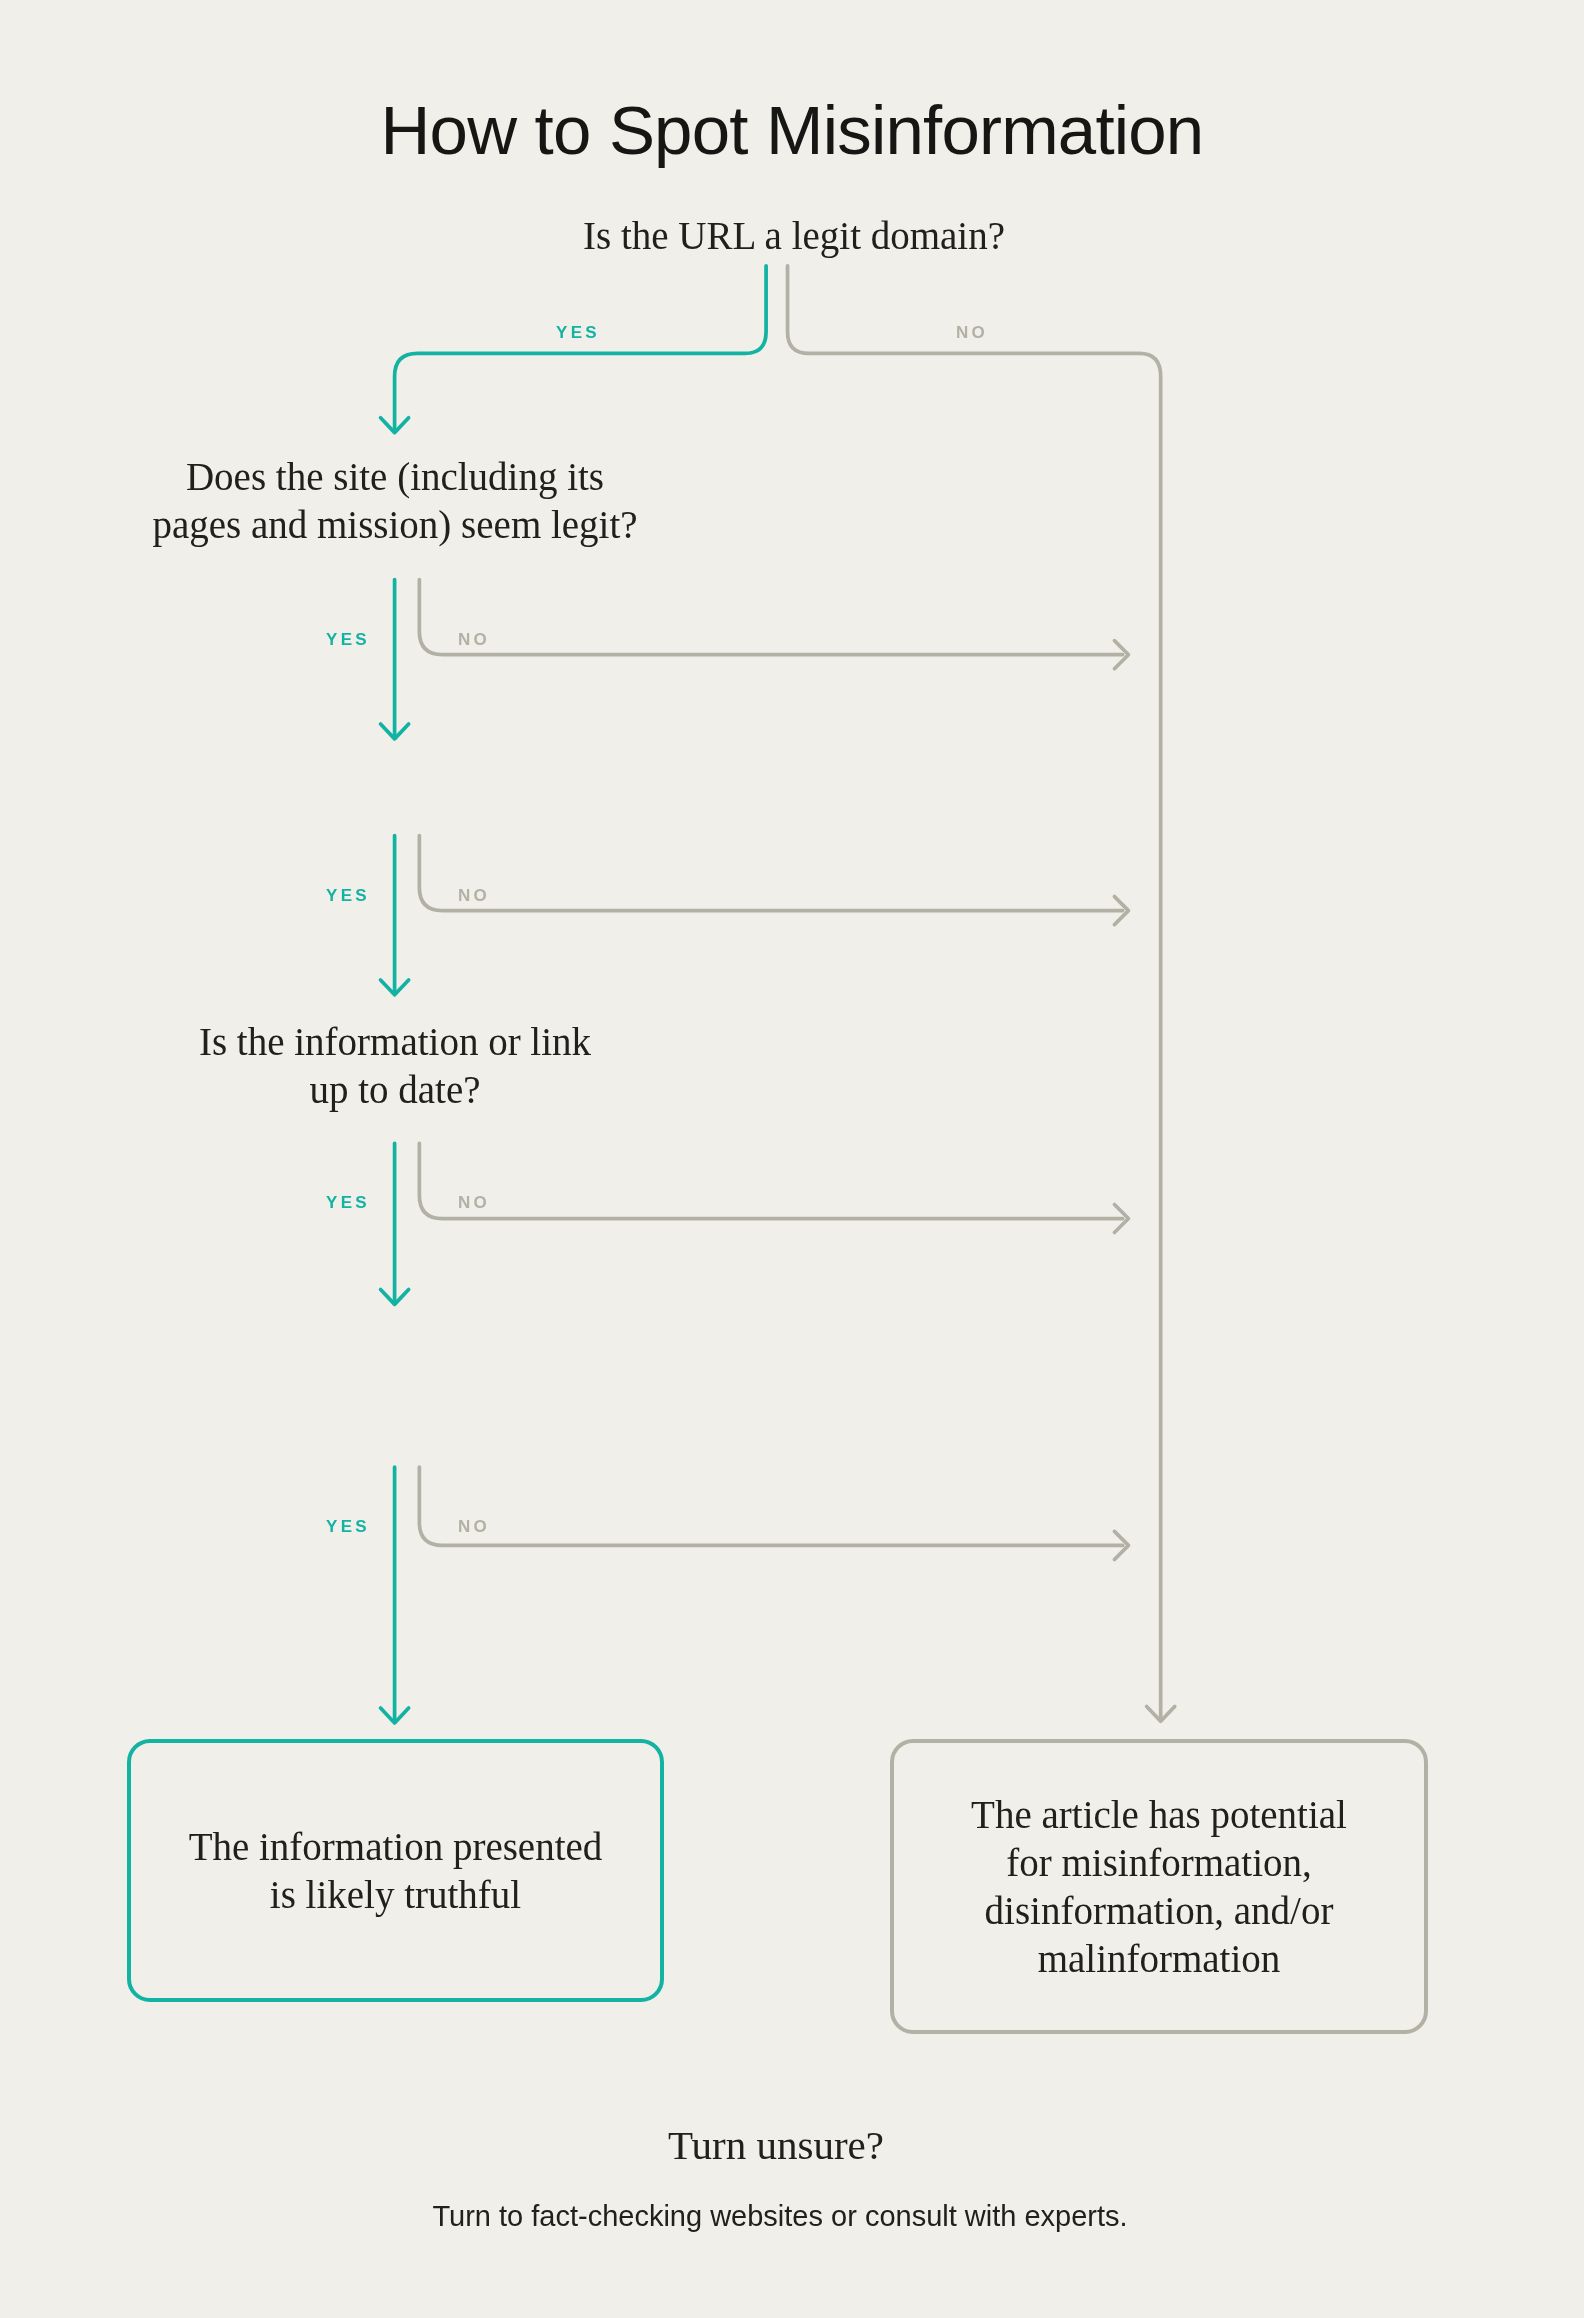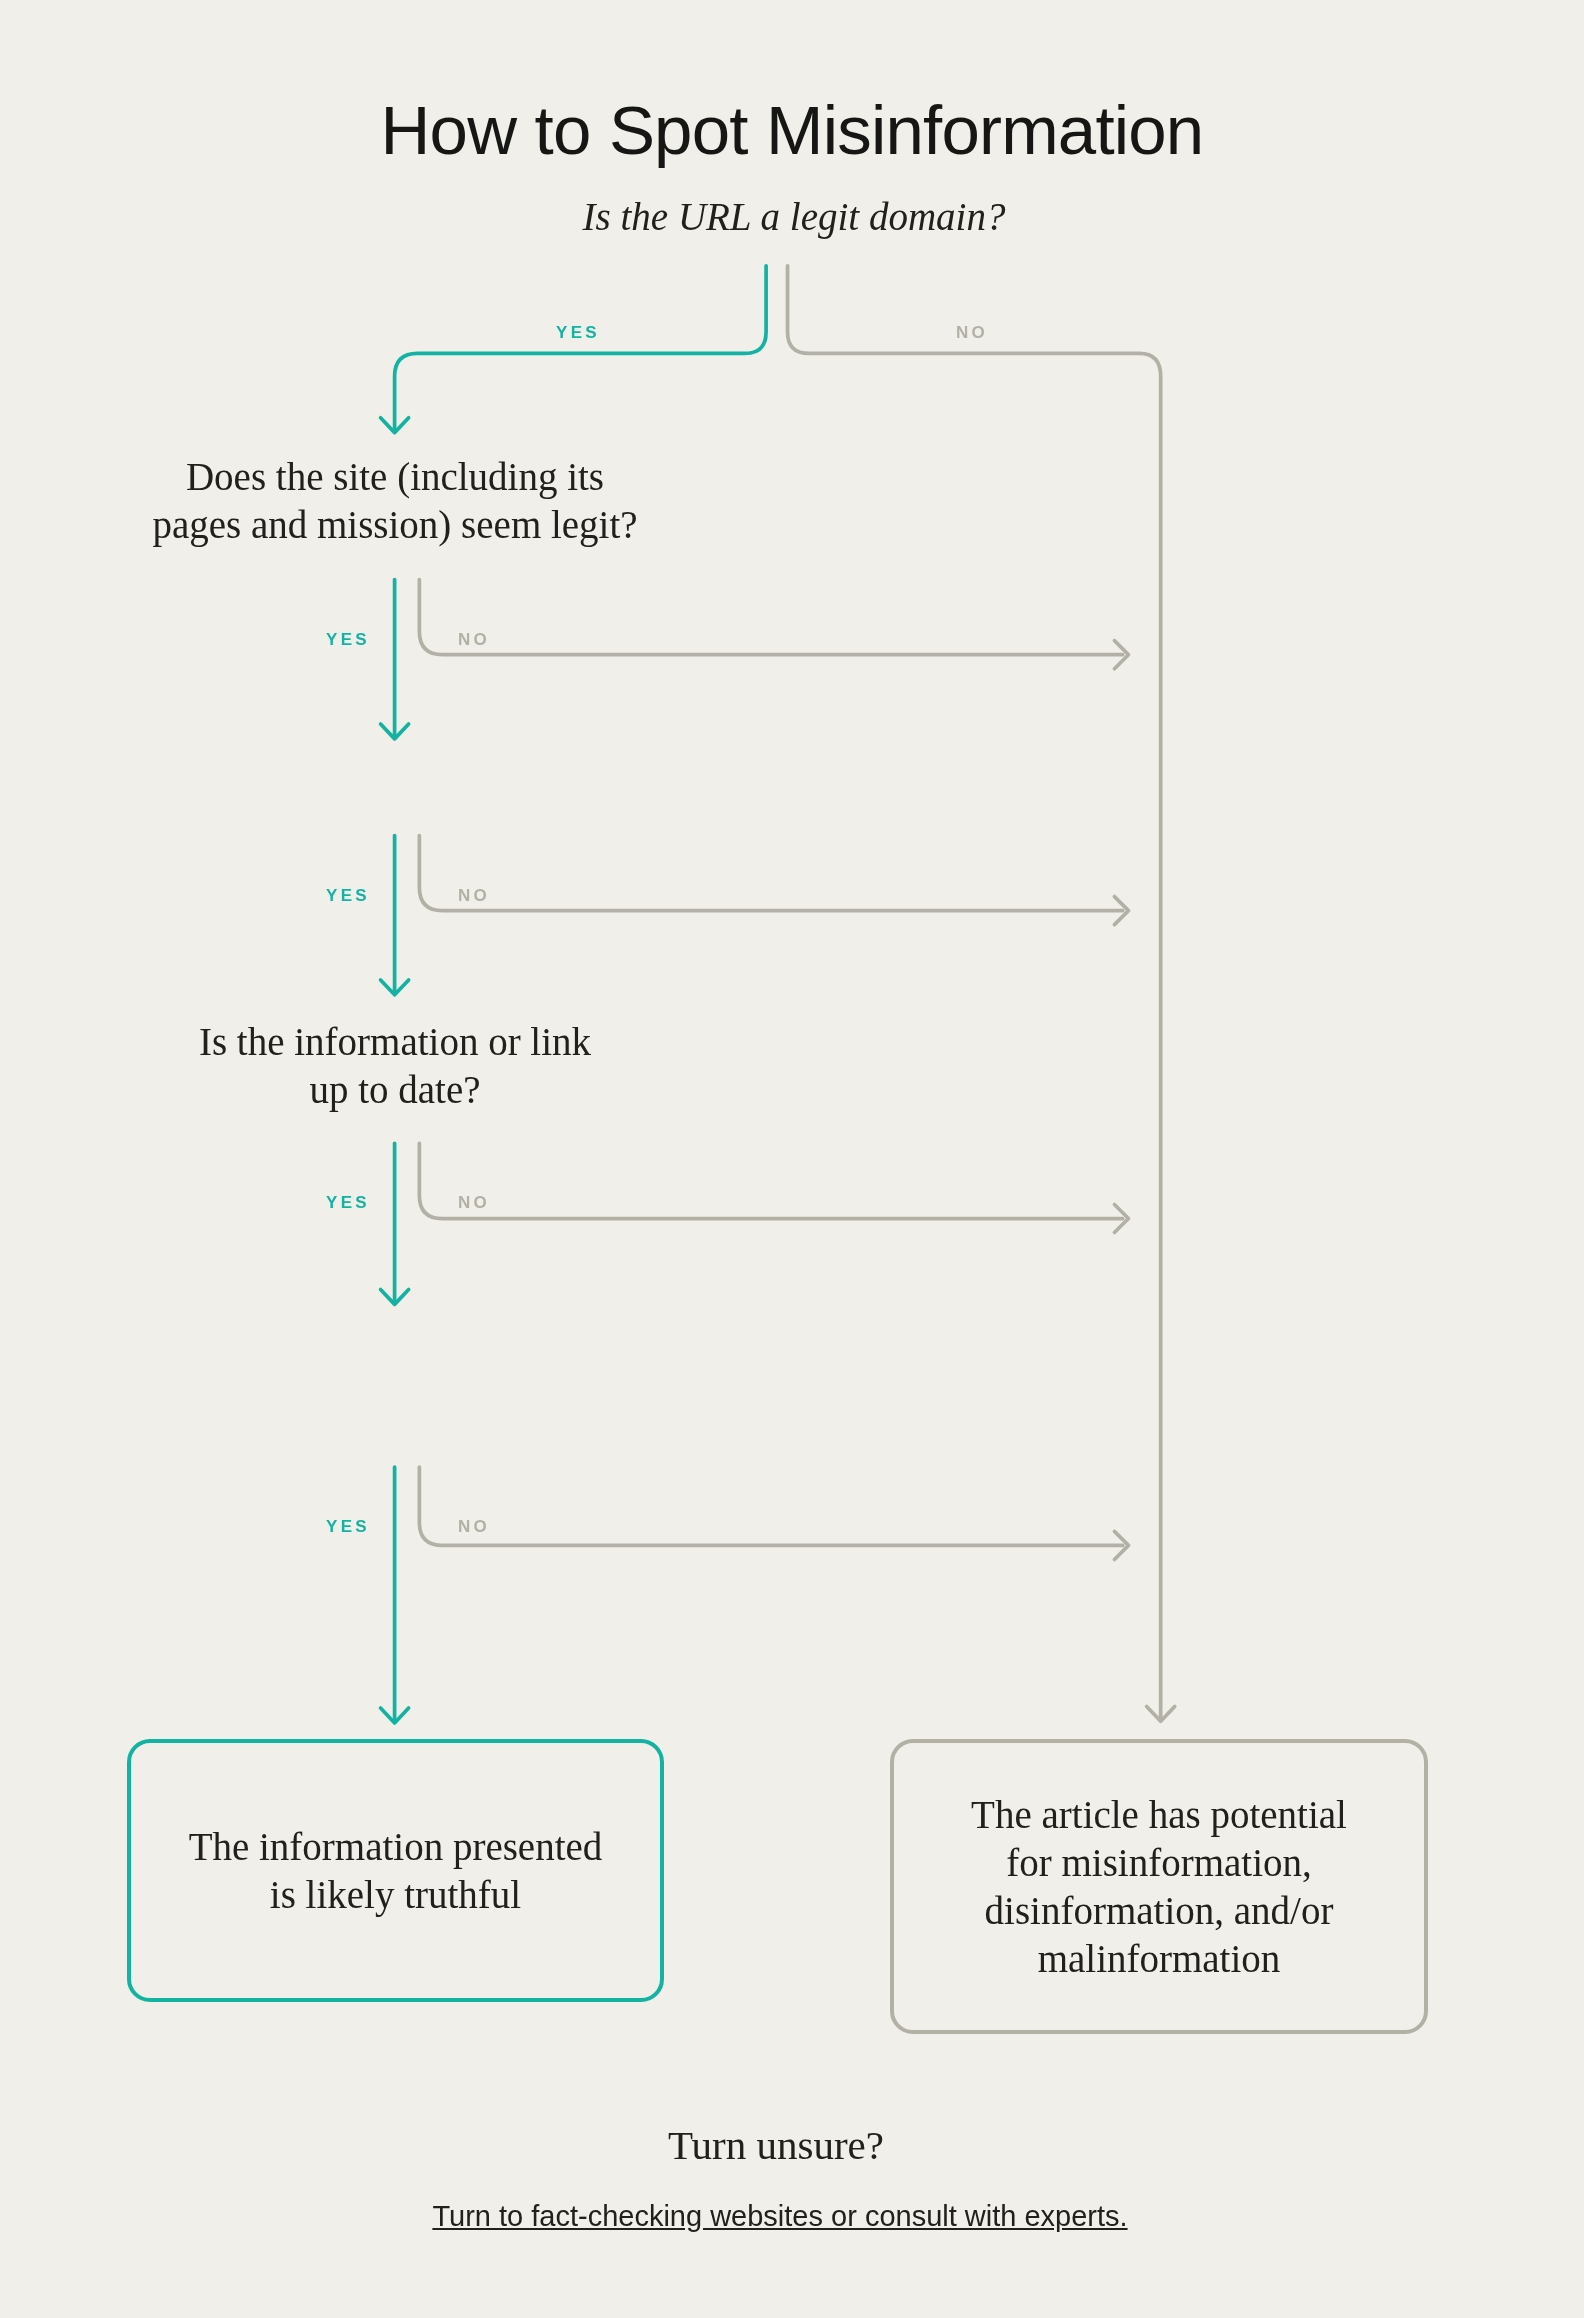--- a/index.html
+++ b/index.html
@@ -47,21 +47,21 @@
   }
   .outcome-box.positive{left:127px;top:1739px;width:537px;height:263px;border:4.1px solid var(--teal);}
   .outcome-box.negative{left:890px;top:1739px;width:538px;height:295px;border:4.1px solid var(--gray);}
   .footer-question{
     position:absolute;left:776px;top:2120px;transform:translateX(-50%);
     font-size:41px;line-height:50px;color:var(--text);white-space:nowrap;
   }
   .footer-advice{
     position:absolute;left:780px;top:2197px;transform:translateX(-50%);
     font-family:"Liberation Sans", sans-serif;
-    font-size:29px;line-height:38px;color:var(--text);white-space:nowrap;text-decoration:underline;
+    font-size:29px;line-height:38px;color:var(--text);white-space:nowrap;
   }
 </style>
 </head>
 <body>
 
 <div class="page">
 
   <h1 class="page-title">How to Spot Misinformation</h1>
 
   <svg class="flow-svg" viewBox="0 0 1920 2809" aria-hidden="true">
@@ -104,21 +104,21 @@
     <g>
       <path class="stroke-teal" d="M478 1777 V2083"></path>
       <path class="stroke-teal" d="M461 2069 L478 2087 L495 2069"></path>
     </g>
     <g>
       <path class="stroke-gray" d="M508 1777 V1844 Q508 1872 536 1872 H1360"></path>
       <path class="stroke-gray" d="M1350 1855 L1367 1872 L1350 1889"></path>
     </g>
   </svg>
 
-  <div class="question" style="left:794px;top:193px;font-style:italic;">Is the URL a legit domain?</div>
+  <div class="question" style="left:794px;top:212px;">Is the URL a legit domain?</div>
   <div class="question" style="left:395px;top:453px;">Does the site (including its
 pages and mission) seem legit?</div>
   <div class="question" style="left:395px;top:1018px;">Is the information or link
 up to date?</div>
 
   <span class="branch-label yes" style="left:578px;top:333px;">YES</span>
   <span class="branch-label no" style="left:972px;top:333px;">NO</span>
 
   <span class="branch-label yes" style="left:348px;top:640px;">YES</span>
   <span class="branch-label no" style="left:474px;top:640px;">NO</span>

